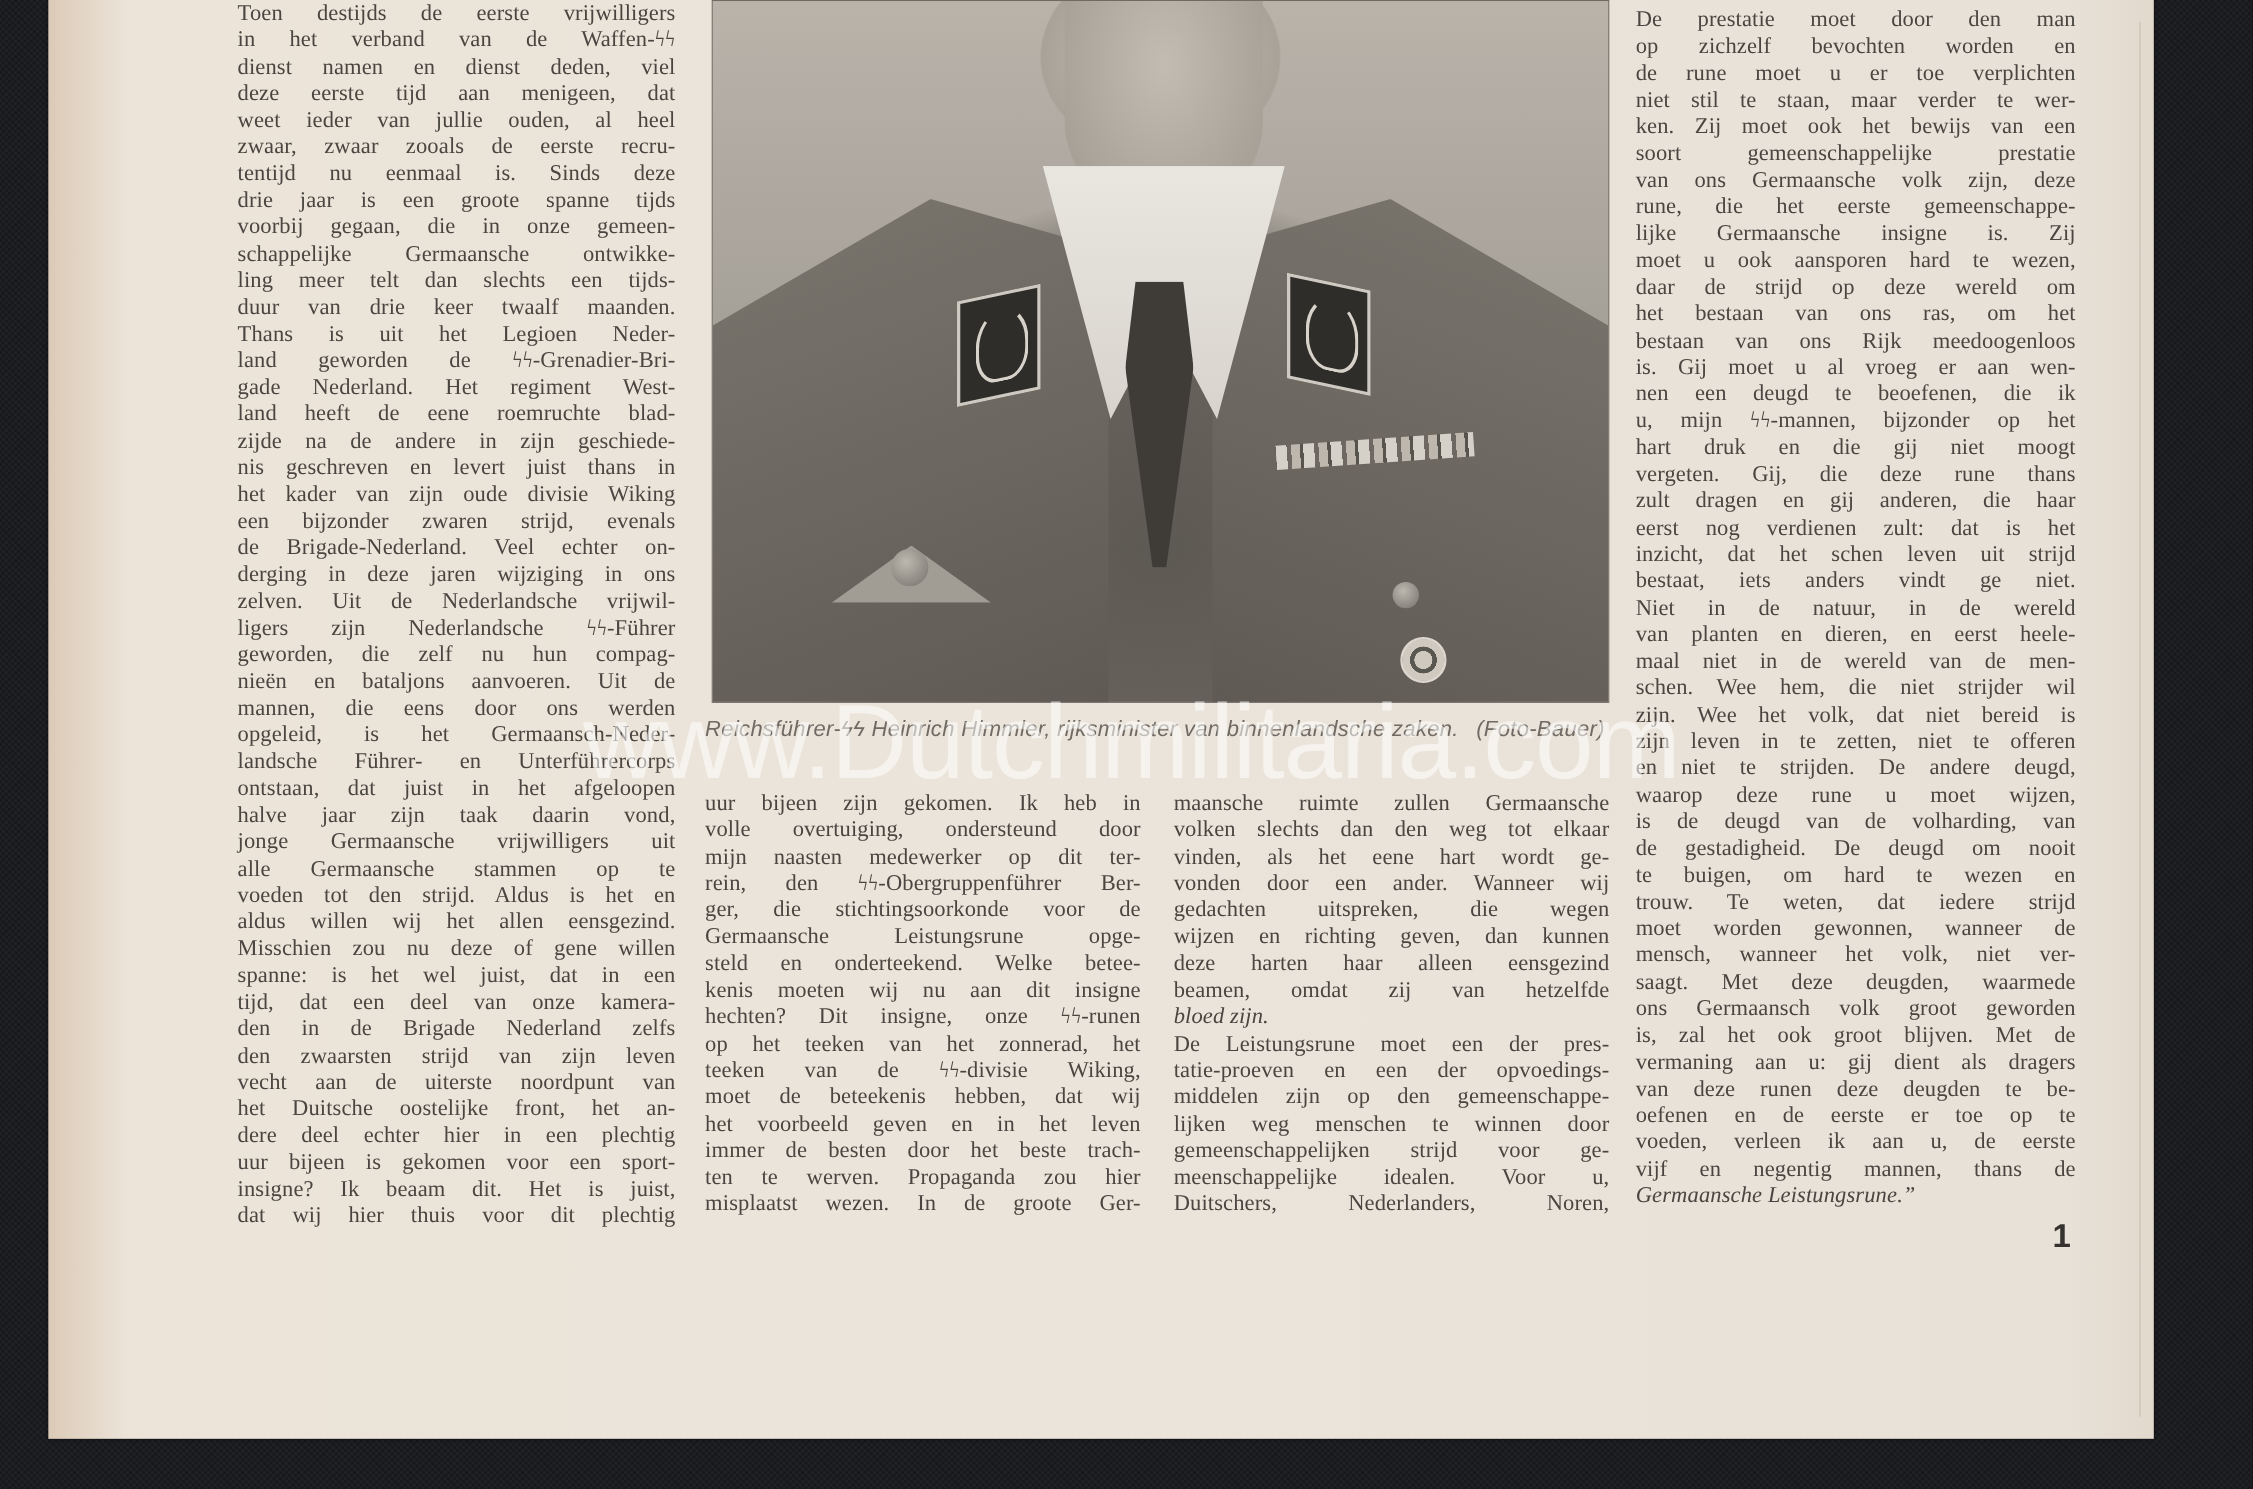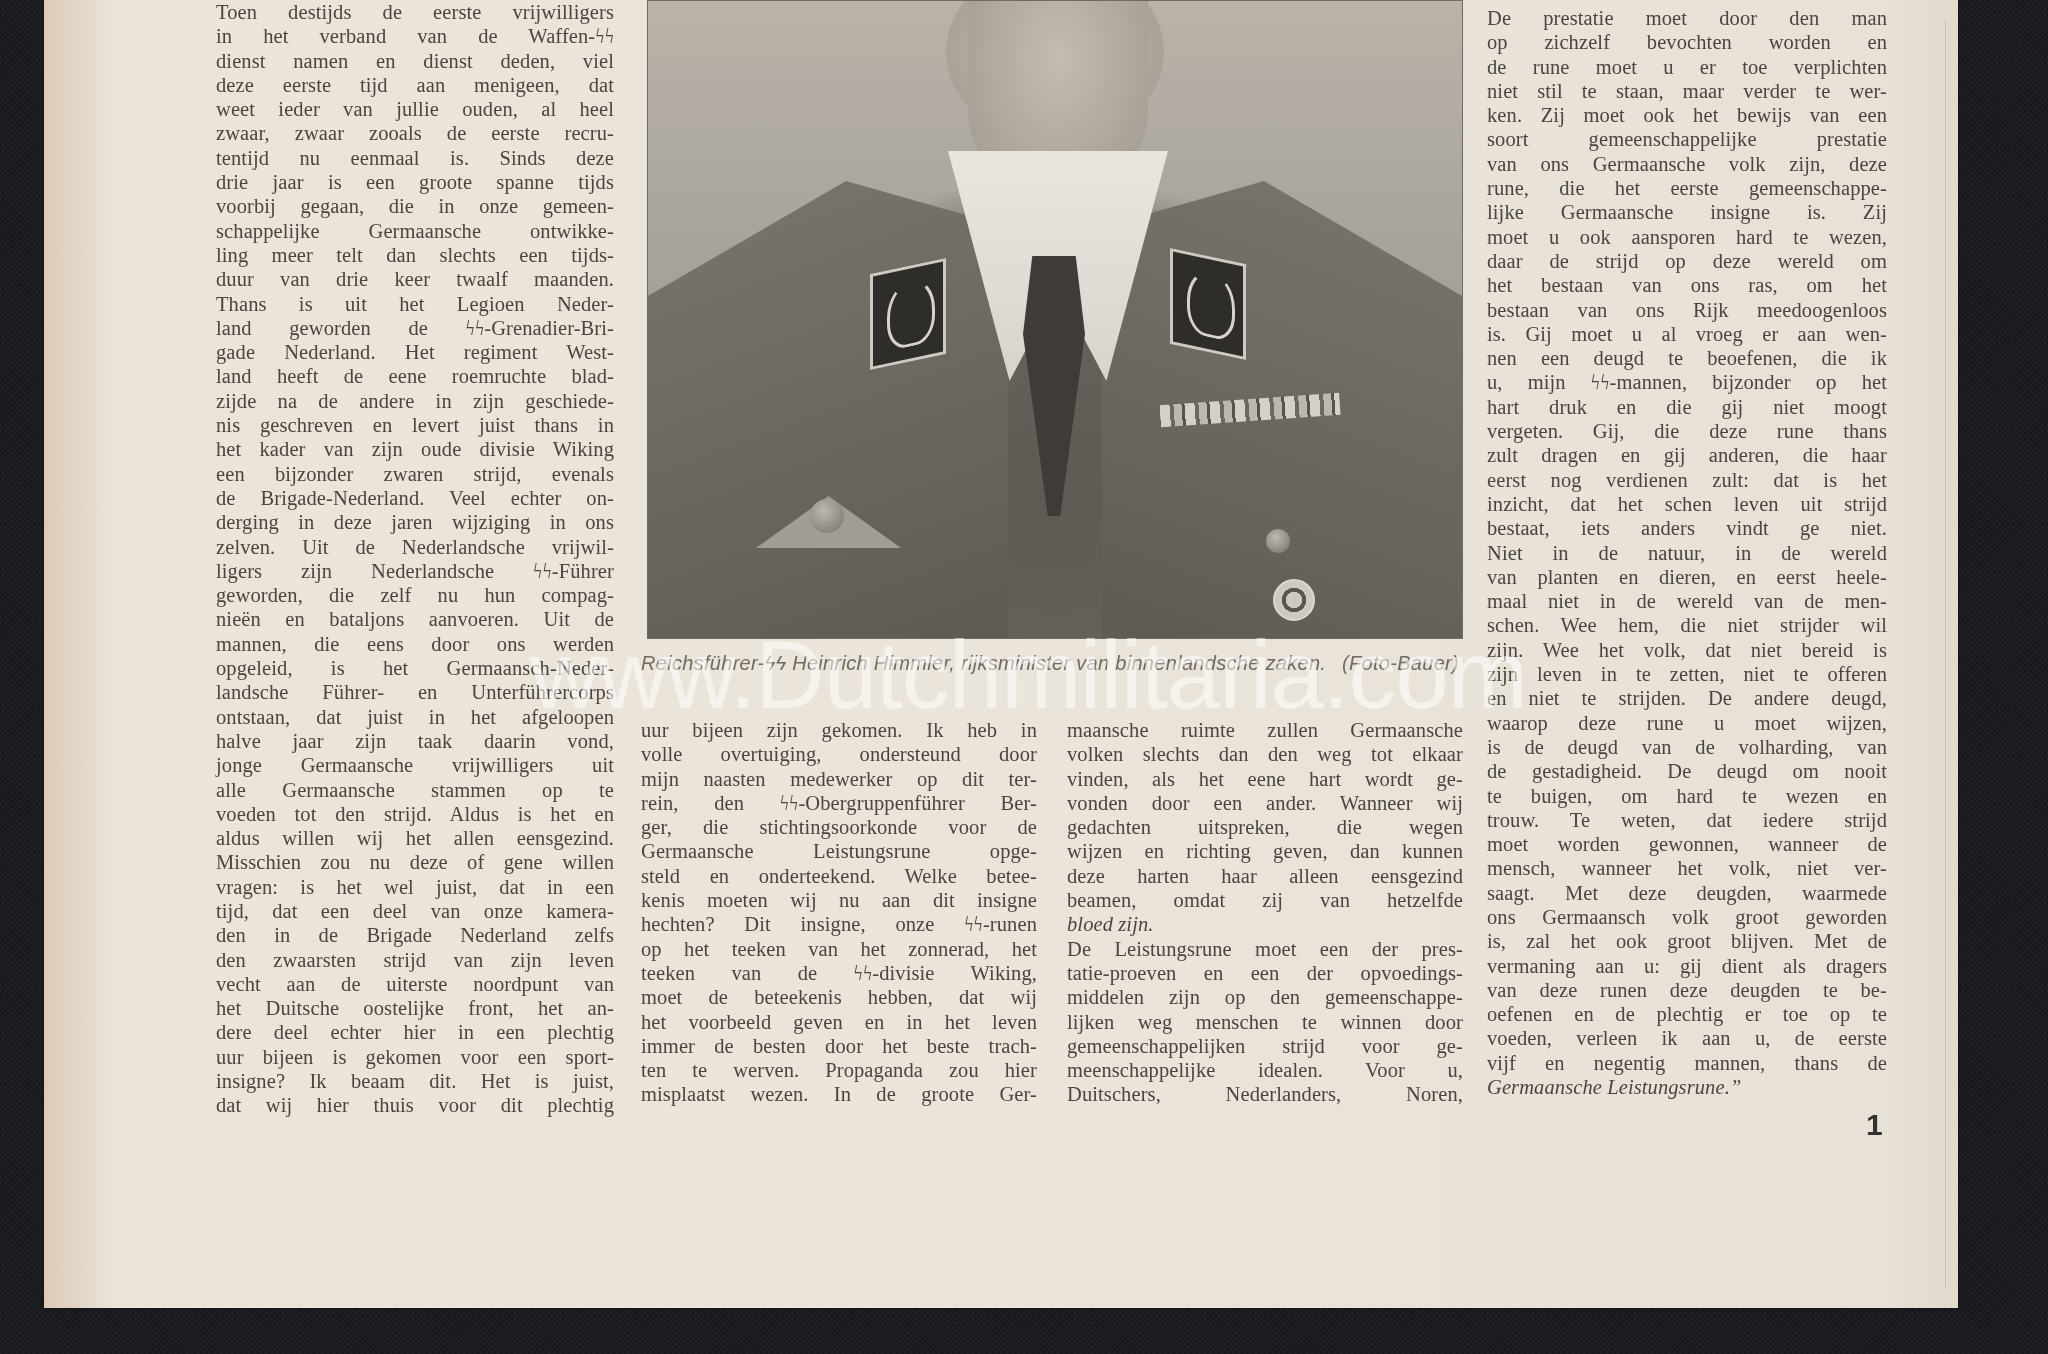--- a/index.html
+++ b/index.html
@@ -132,21 +132,21 @@
       <span class="ln">mannen, die eens door ons werden</span>
       <span class="ln">opgeleid, is het Germaansch-Neder-</span>
       <span class="ln">landsche Führer- en Unterführercorps</span>
       <span class="ln">ontstaan, dat juist in het afgeloopen</span>
       <span class="ln">halve jaar zijn taak daarin vond,</span>
       <span class="ln">jonge Germaansche vrijwilligers uit</span>
       <span class="ln">alle Germaansche stammen op te</span>
       <span class="ln">voeden tot den strijd. Aldus is het en</span>
       <span class="ln">aldus willen wij het allen eensgezind.</span>
       <span class="ln">Misschien zou nu deze of gene willen</span>
-      <span class="ln">vragen: is het wel juist, dat in een</span>
+      <span class="ln">spanne: is het wel juist, dat in een</span>
       <span class="ln">tijd, dat een deel van onze kamera-</span>
       <span class="ln">den in de Brigade Nederland zelfs</span>
       <span class="ln">den zwaarsten strijd van zijn leven</span>
       <span class="ln">vecht aan de uiterste noordpunt van</span>
       <span class="ln">het Duitsche oostelijke front, het an-</span>
       <span class="ln">dere deel echter hier in een plechtig</span>
       <span class="ln">uur bijeen is gekomen voor een sport-</span>
       <span class="ln">insigne? Ik beaam dit. Het is juist,</span>
       <span class="ln">dat wij hier thuis voor dit plechtig</span>
     </div>
@@ -246,21 +246,21 @@
       <span class="ln">de gestadigheid. De deugd om nooit</span>
       <span class="ln">te buigen, om hard te wezen en</span>
       <span class="ln">trouw. Te weten, dat iedere strijd</span>
       <span class="ln">moet worden gewonnen, wanneer de</span>
       <span class="ln">mensch, wanneer het volk, niet ver-</span>
       <span class="ln">saagt. Met deze deugden, waarmede</span>
       <span class="ln">ons Germaansch volk groot geworden</span>
       <span class="ln">is, zal het ook groot blijven. Met de</span>
       <span class="ln">vermaning aan u: gij dient als dragers</span>
       <span class="ln">van deze runen deze deugden te be-</span>
-      <span class="ln">oefenen en de plechtig er toe op te</span>
+      <span class="ln">oefenen en de eerste er toe op te</span>
       <span class="ln">voeden, verleen ik aan u, de eerste</span>
       <span class="ln">vijf en negentig mannen, thans de</span>
       <span class="ln last">Germaansche Leistungsrune.”</span>
     </div>
 
   <div class="page-number">1</div>
 </div>
 
 <div class="watermark">www.Dutchmilitaria.com</div>
 

